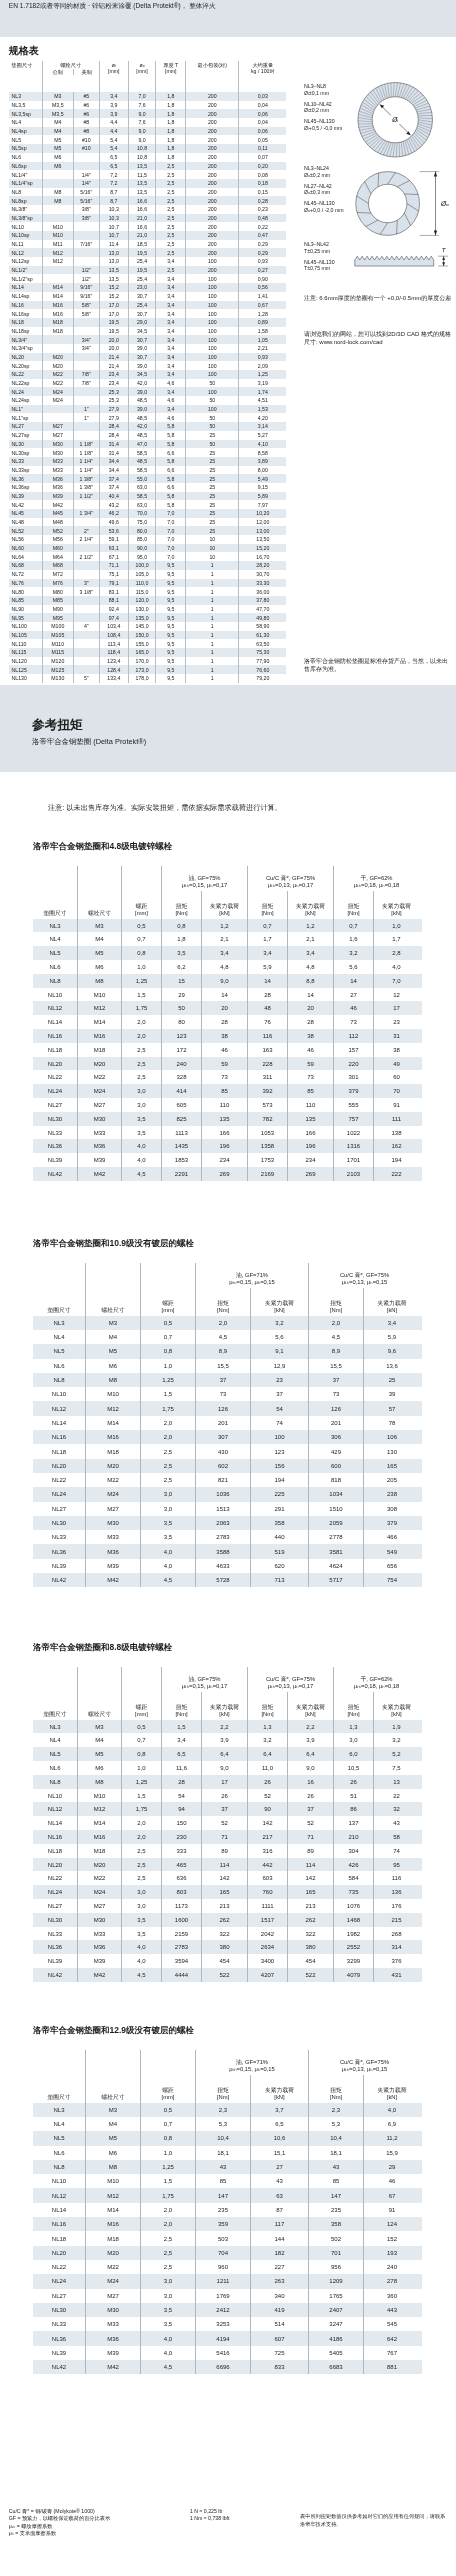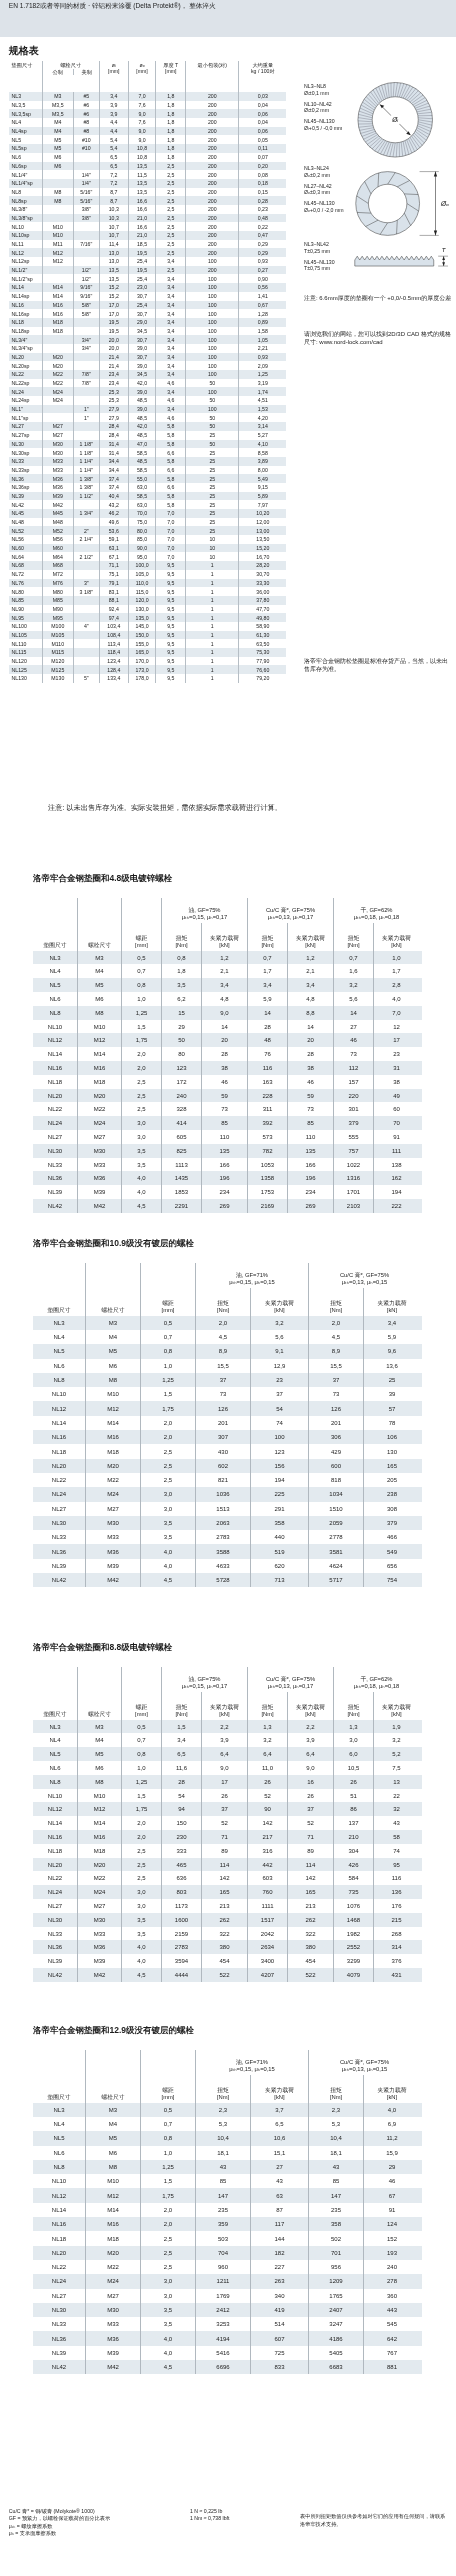--- a/index.html
+++ b/index.html
@@ -906,25 +906,29 @@
       <polygon points="170,24 167.5,31 172.5,31" fill="#222"></polygon>
       <polygon points="170,42 167.5,35 172.5,35" fill="#222"></polygon>
       <text x="170" y="16" text-anchor="middle" font-size="11" font-style="italic">T</text>
     </svg>
   </div>
 
   <p class="sidep" style="left:304px;top:288px">注意: 6.6mm厚度的垫圈有一个 +0,0/-0.5mm的厚度公差</p>
   <p class="sidep" style="left:304px;top:324px">请浏览我们的网站，您可以找到2D/3D CAD 格式的规格尺寸: www.nord-lock.com/cad</p>
   <p class="sidep" style="left:304px;top:651px;width:144px">洛帝牢合金钢防松垫圈是标准存货产品，当然，以未出售库存为准。</p>
 
+  <section class="band" id="band2">
+    <h2>参考扭矩</h2>
+    <p>洛帝牢合金钢垫圈 (Delta Protekt®)</p>
+  </section>
 
   <p id="tq-note">注意: 以未出售库存为准。实际安装扭矩，需依据实际需求载荷进行计算。</p>
 
   <div id="tq-tables">
-      <section class="tq" style="top: 841px; margin-top: 32px;">
+      <section class="tq" style="top: 841px;">
         <h3>洛帝牢合金钢垫圈和4.8级电镀锌螺栓</h3>
         <div class="tq-head" style="grid-template-columns: 44px 44px 40px 40px 46px 40px 46px 40px 46px;">
           <div class="hcell hspan nb">
             <span>垫圈尺寸</span>
           </div>
           <div class="hcell hspan">
             <span>螺栓尺寸</span>
           </div>
           <div class="hcell hspan">
             <span>螺距</span>

